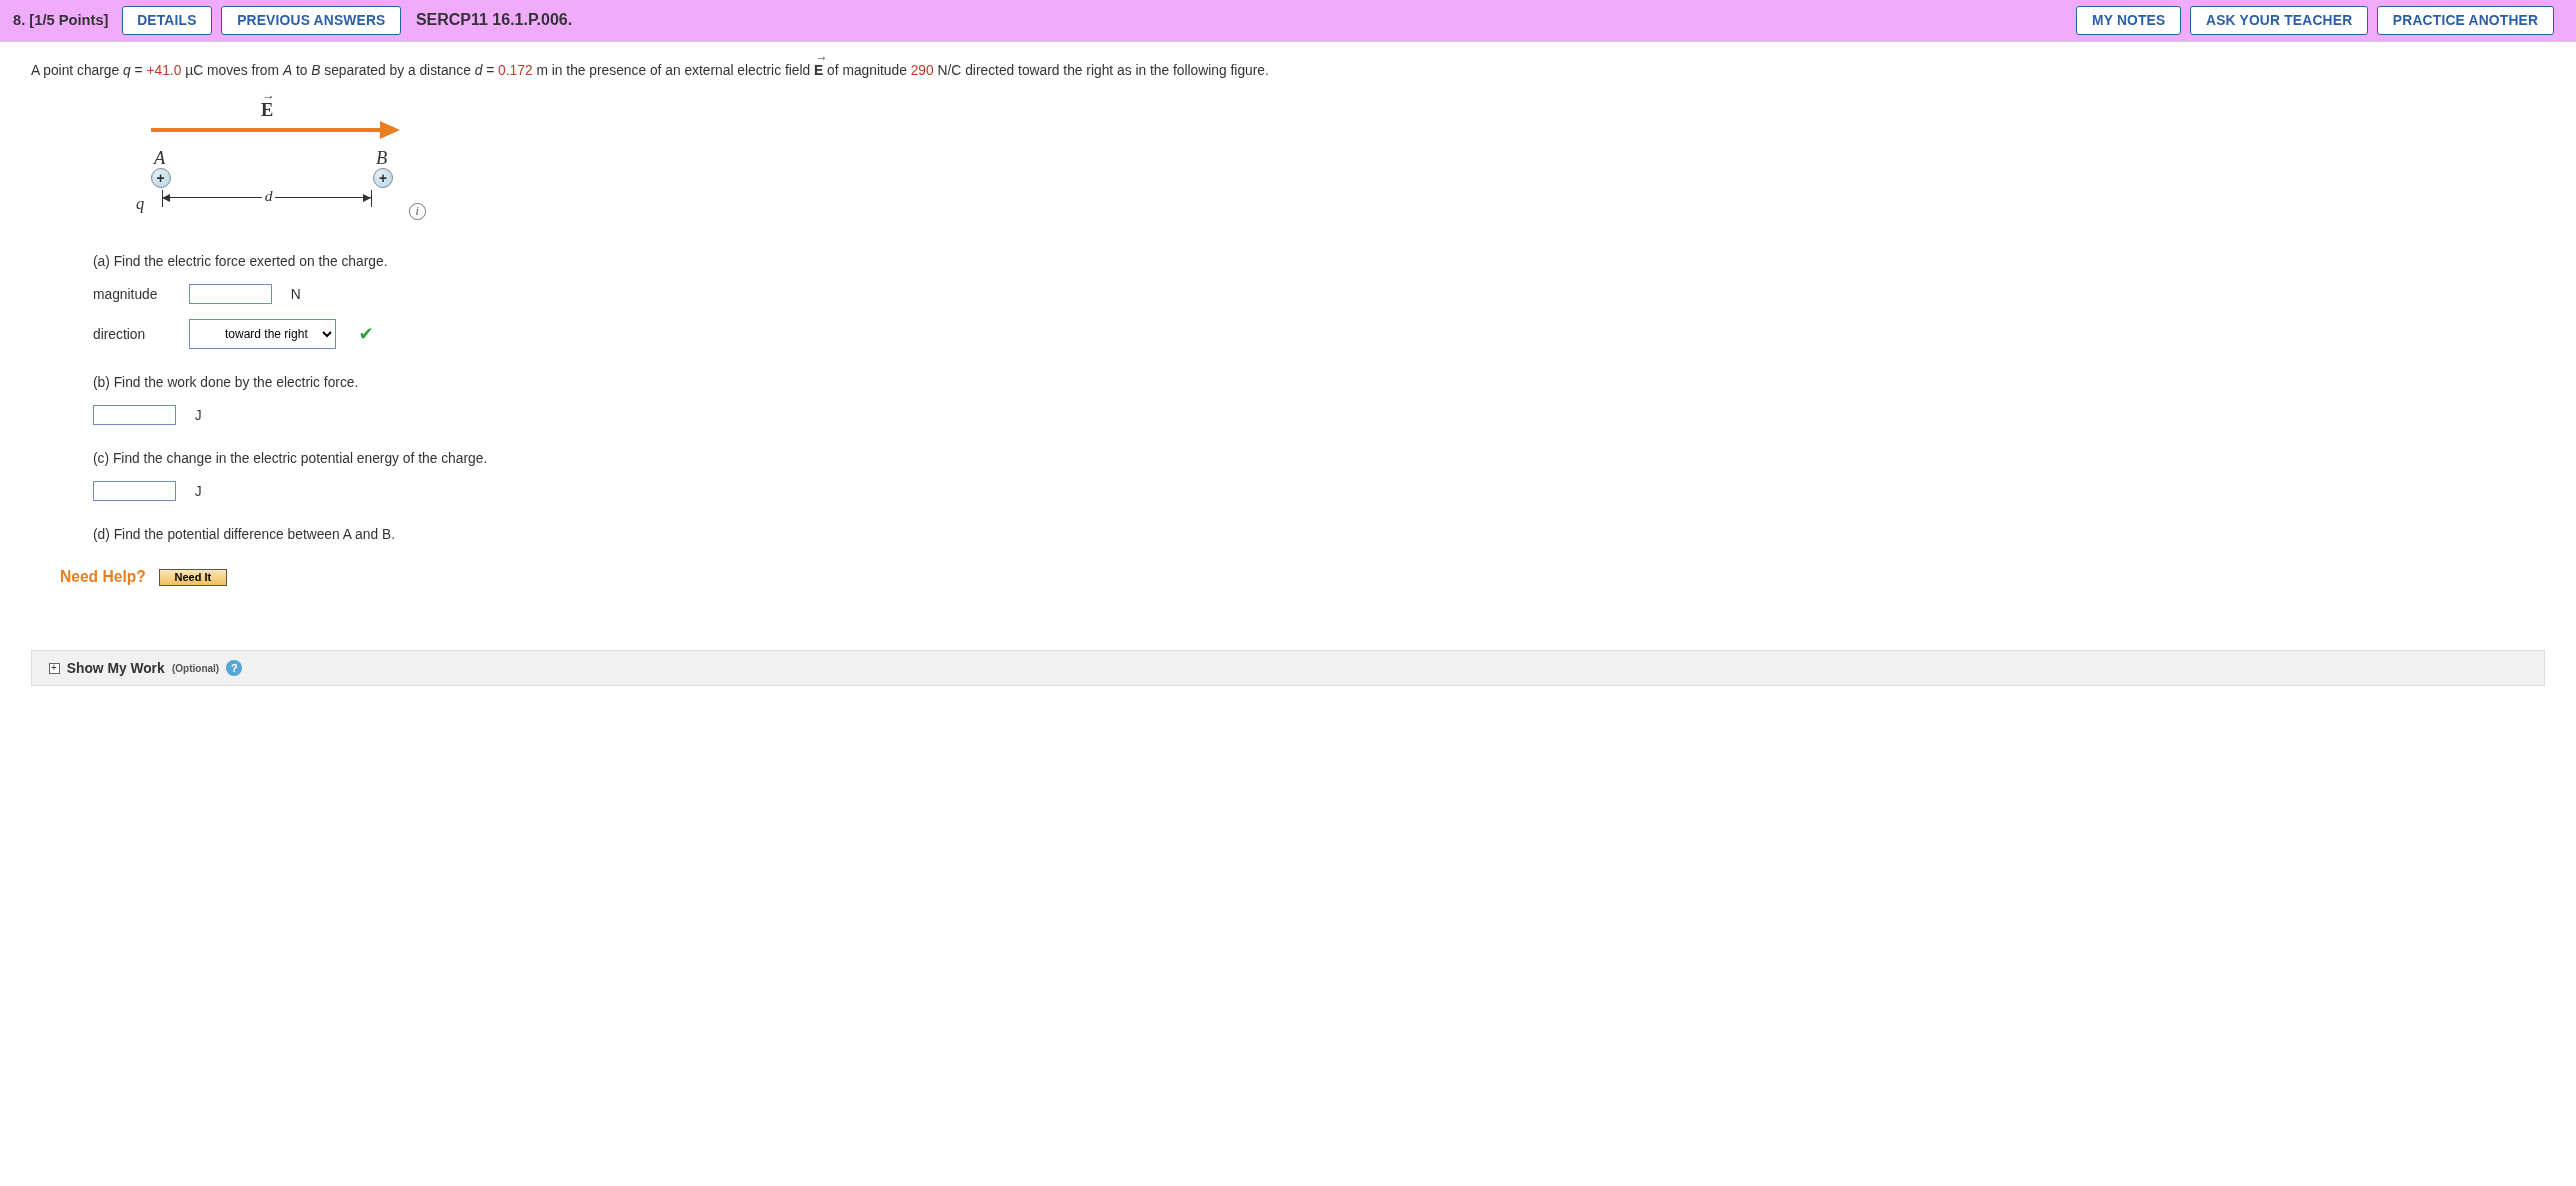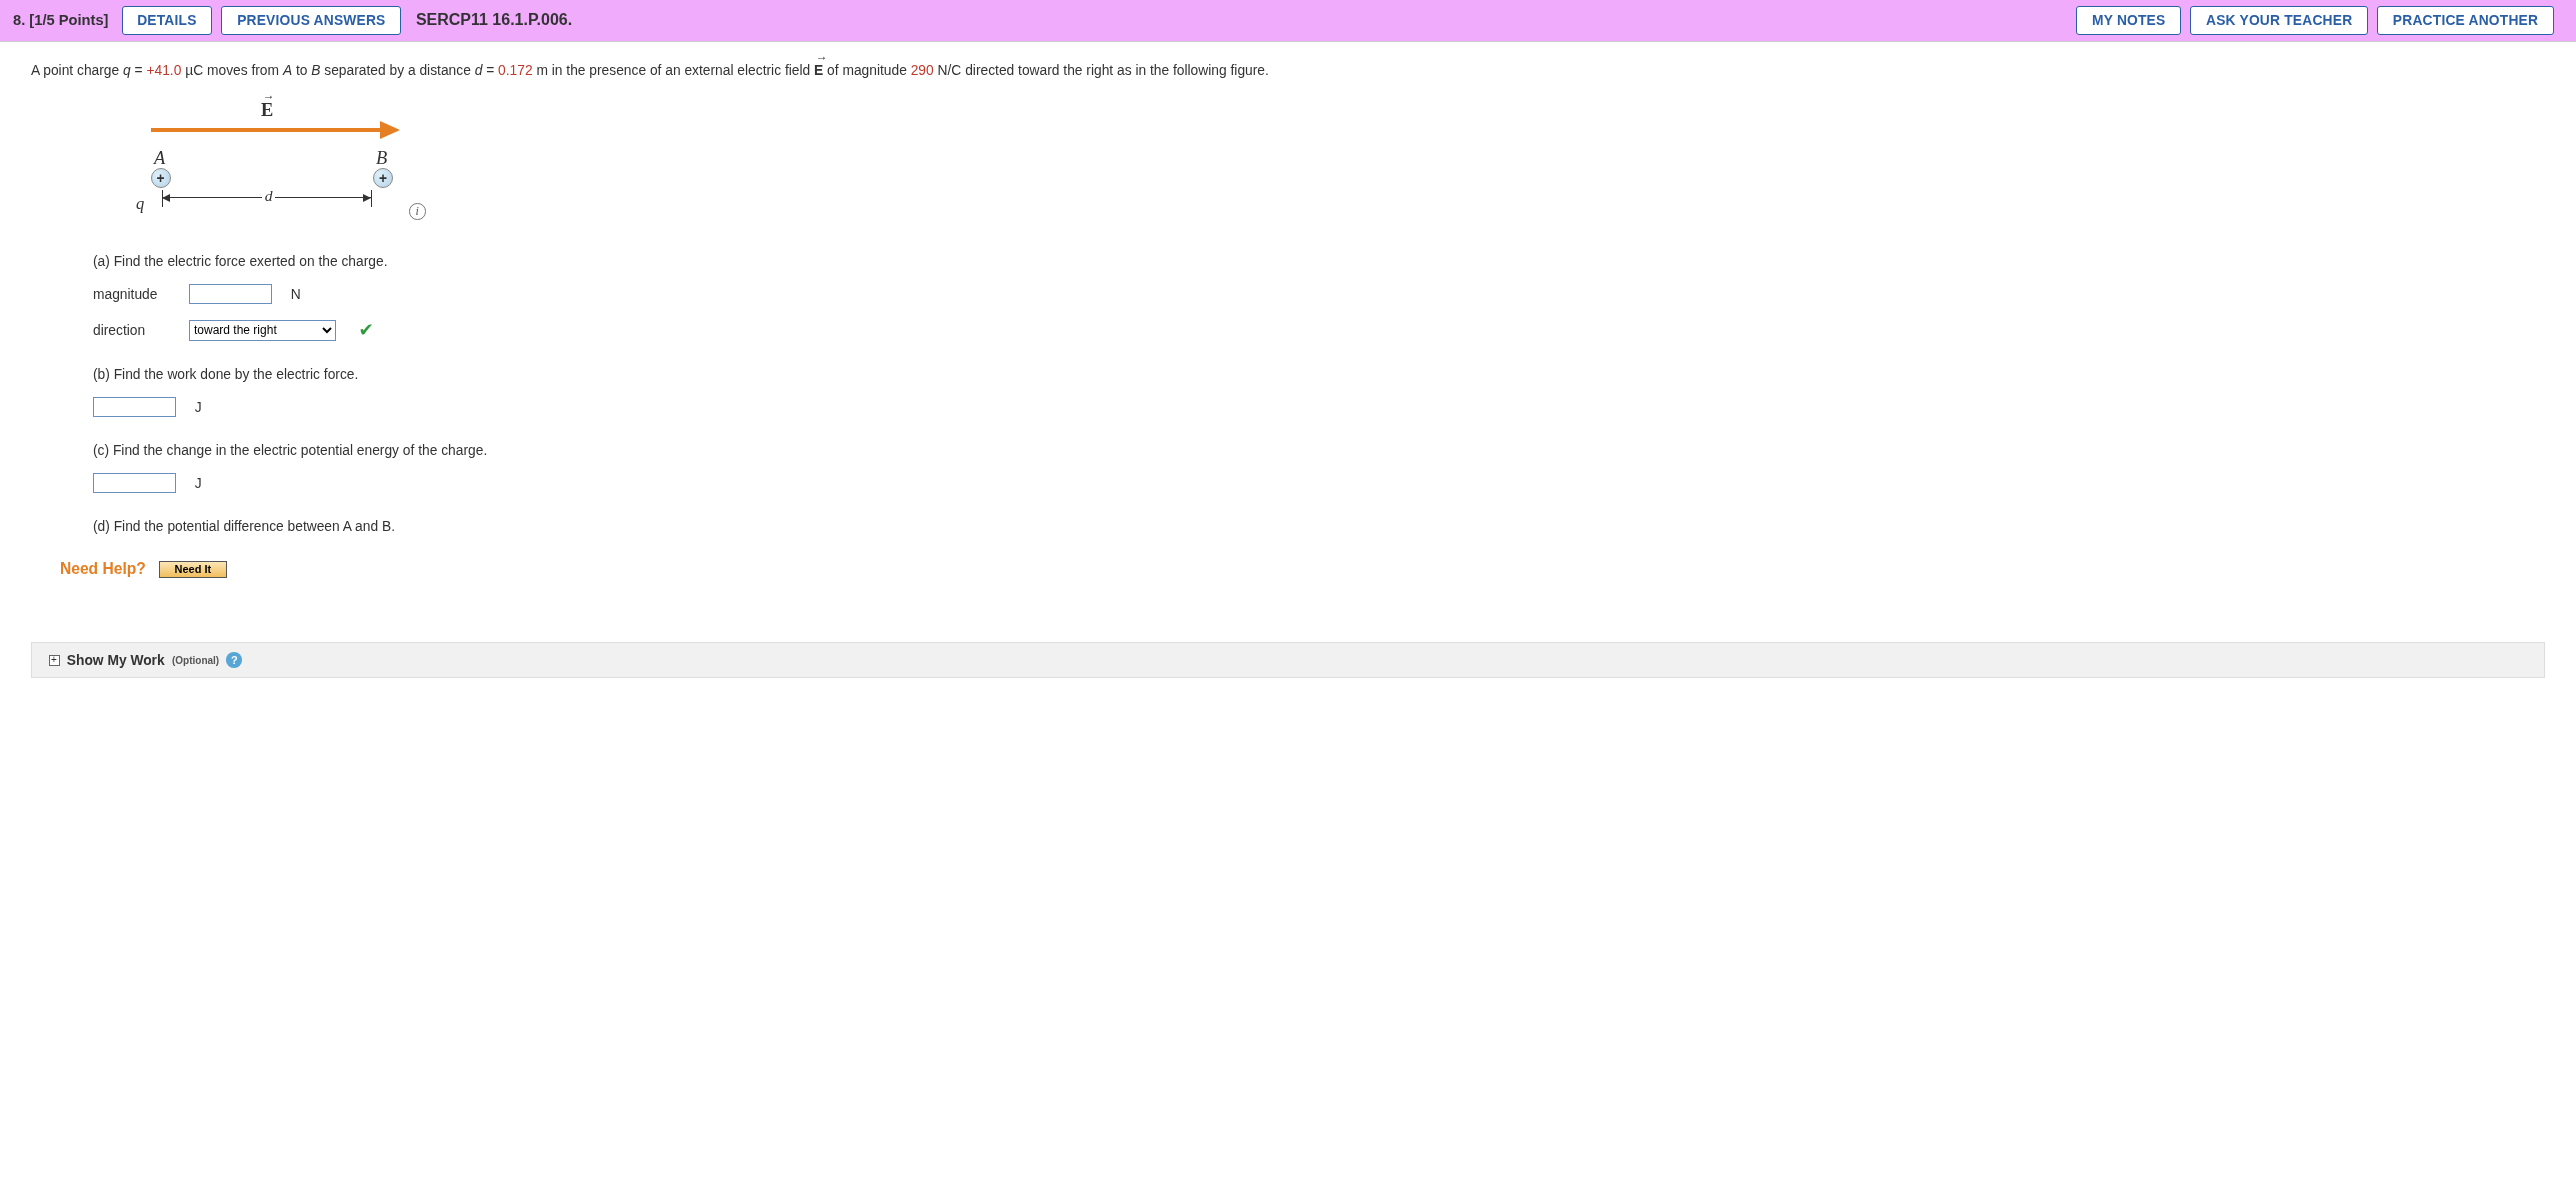--- a/index.html
+++ b/index.html
@@ -129,25 +129,26 @@
   .part-row { margin-top:15px; display:flex; align-items:center; gap:17px;}
   .field-lbl { width:79px; }
   input.ans {
     width: 83px;
     height: 20px;
     border: 0.9px solid #6a8fbf;
     font-size:13px;
     padding: 0.9px 2.8px;
   }
   select.ans-sel {
-    height: 21px;
+    height: 30px;
     border: 0.9px solid #6a8fbf;
     font-size:12px;
     width: 147px;
     background:#fff;
+    padding-left:31px;
   }
   .unit { margin-left:1.8px; }
   .check { color:#2e9b3f; font-size:18.4px; margin-left:5.5px;}
   .sub { font-style: italic; font-family:'Times New Roman',serif; }
   .subscript { font-size:10px; vertical-align:sub; font-style:italic;}
   .needhelp {
     margin: 9.2px 0 0 29px;
     display:flex;align-items:flex-end;gap:13px;
   }
   .needhelp-lbl { color:#e67e22; font-weight:bold; font-size:15.6px;}

